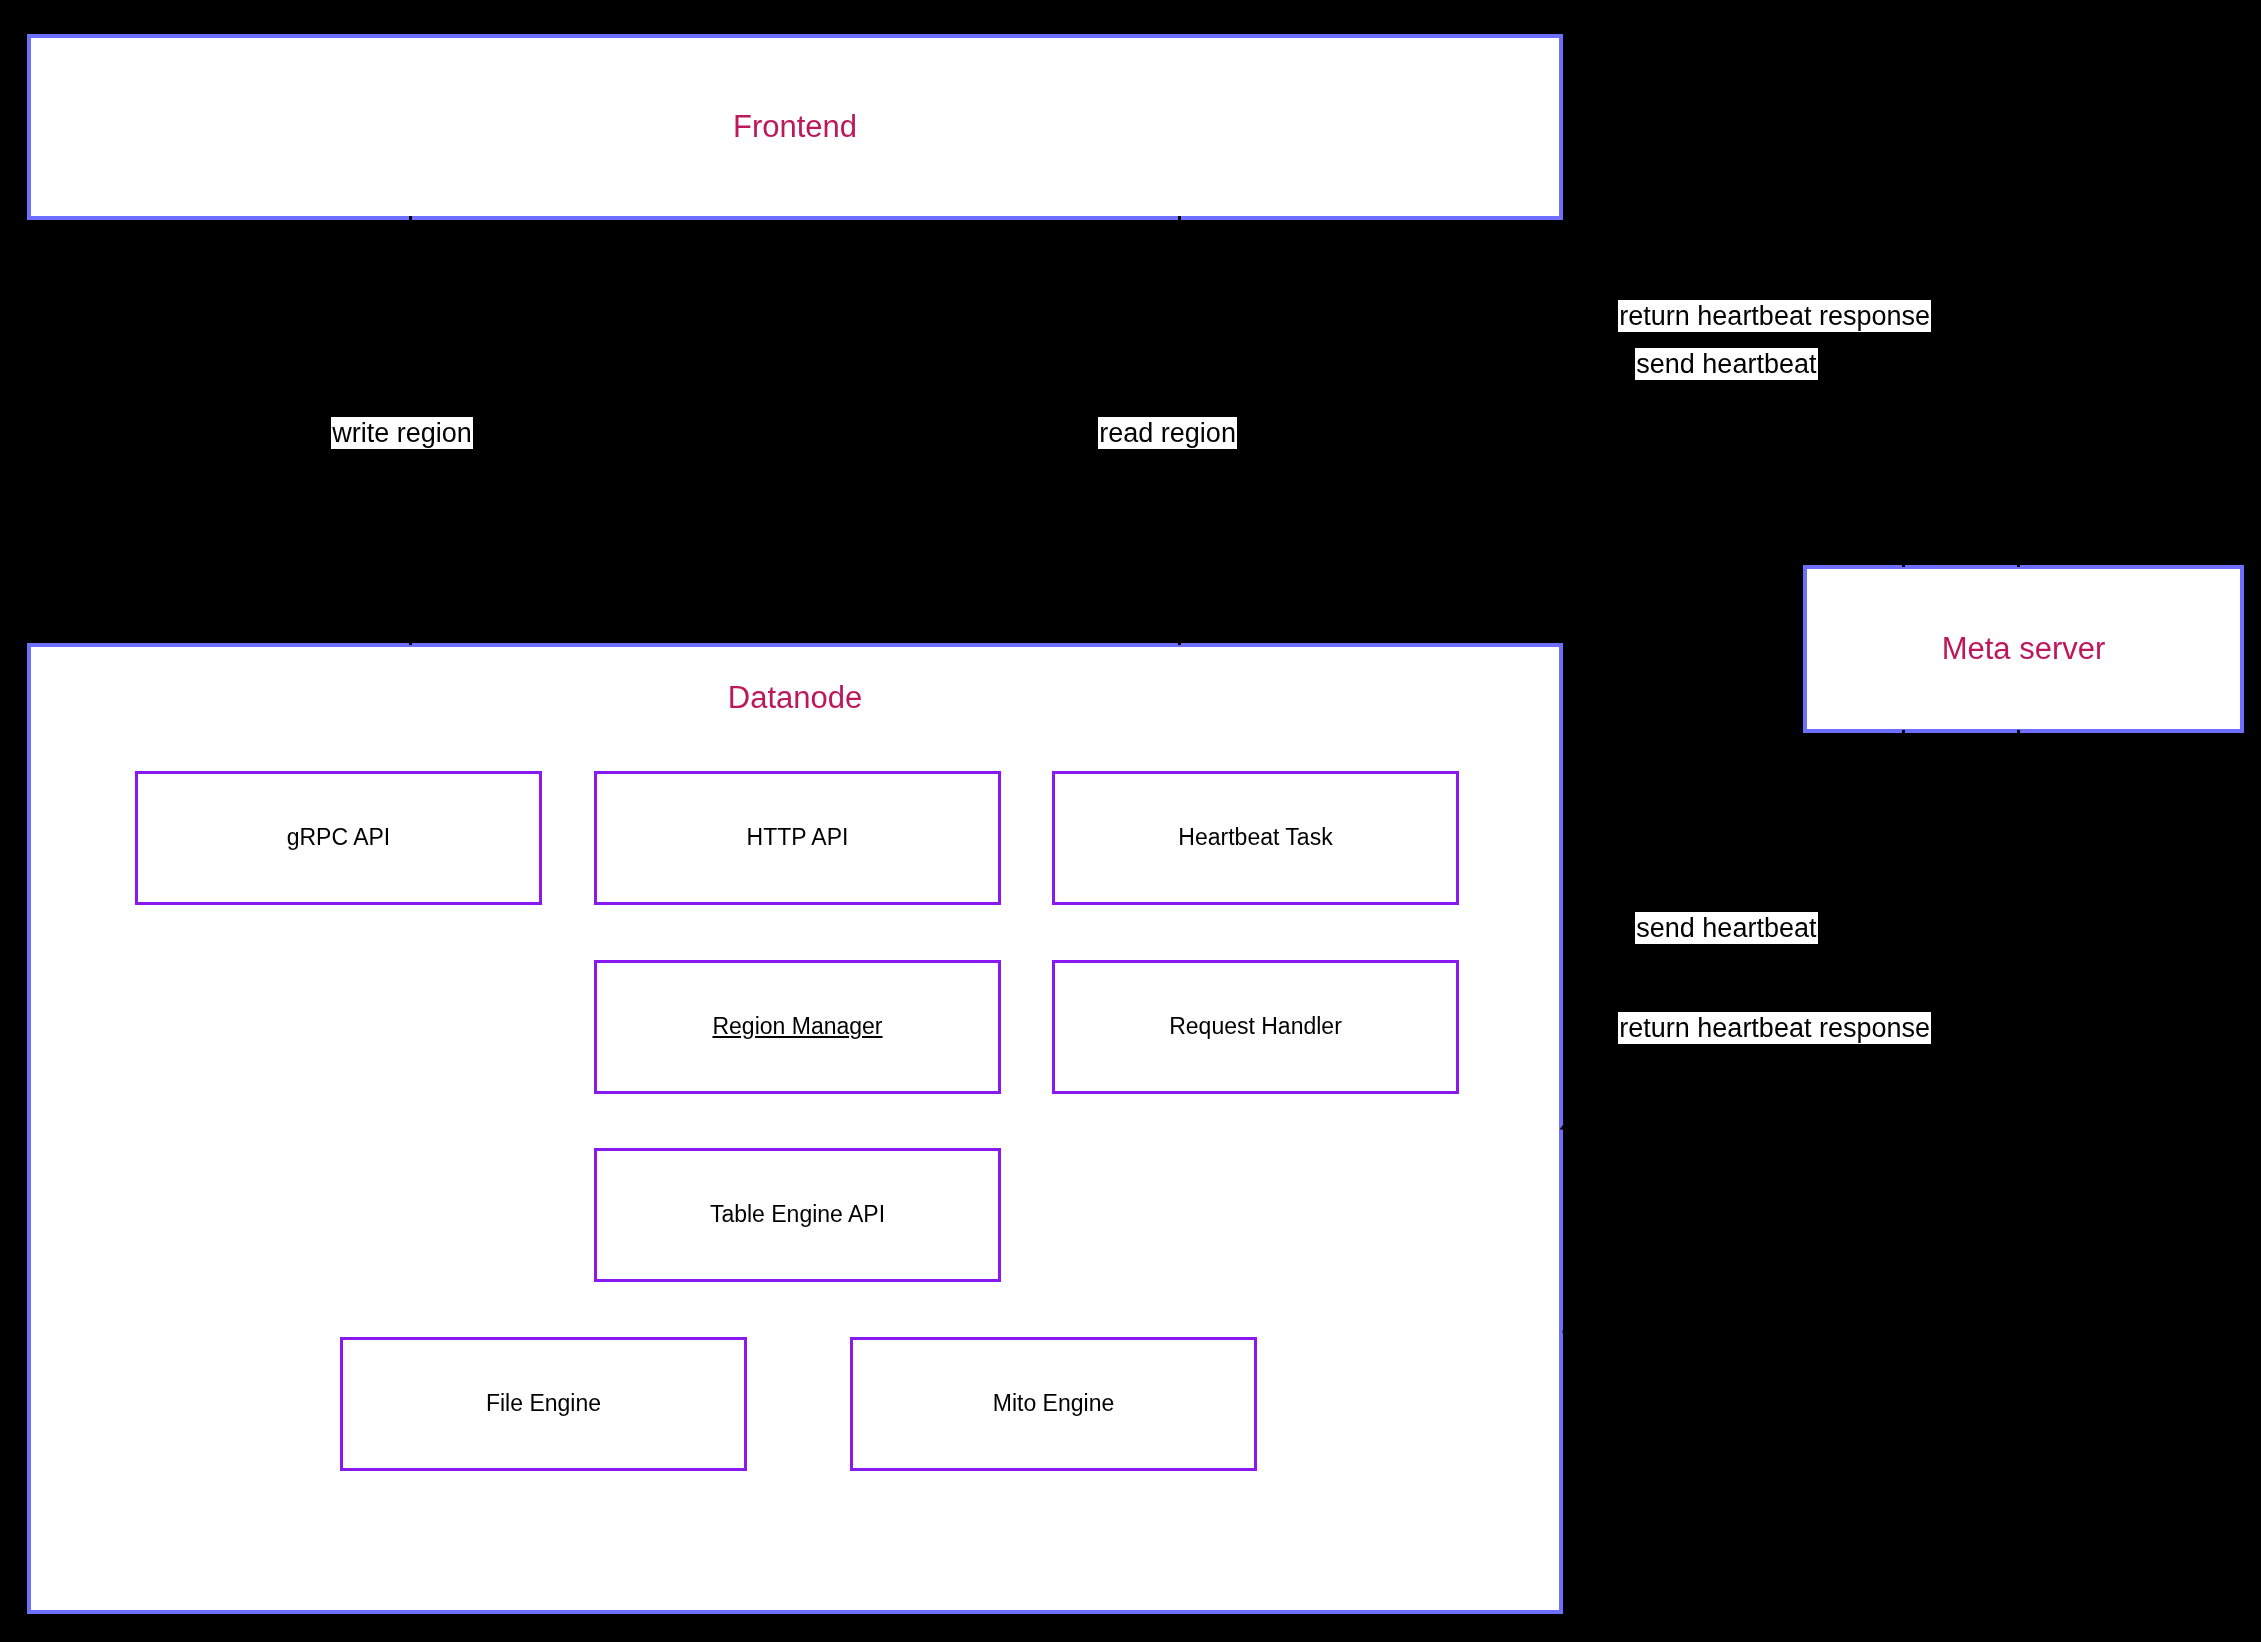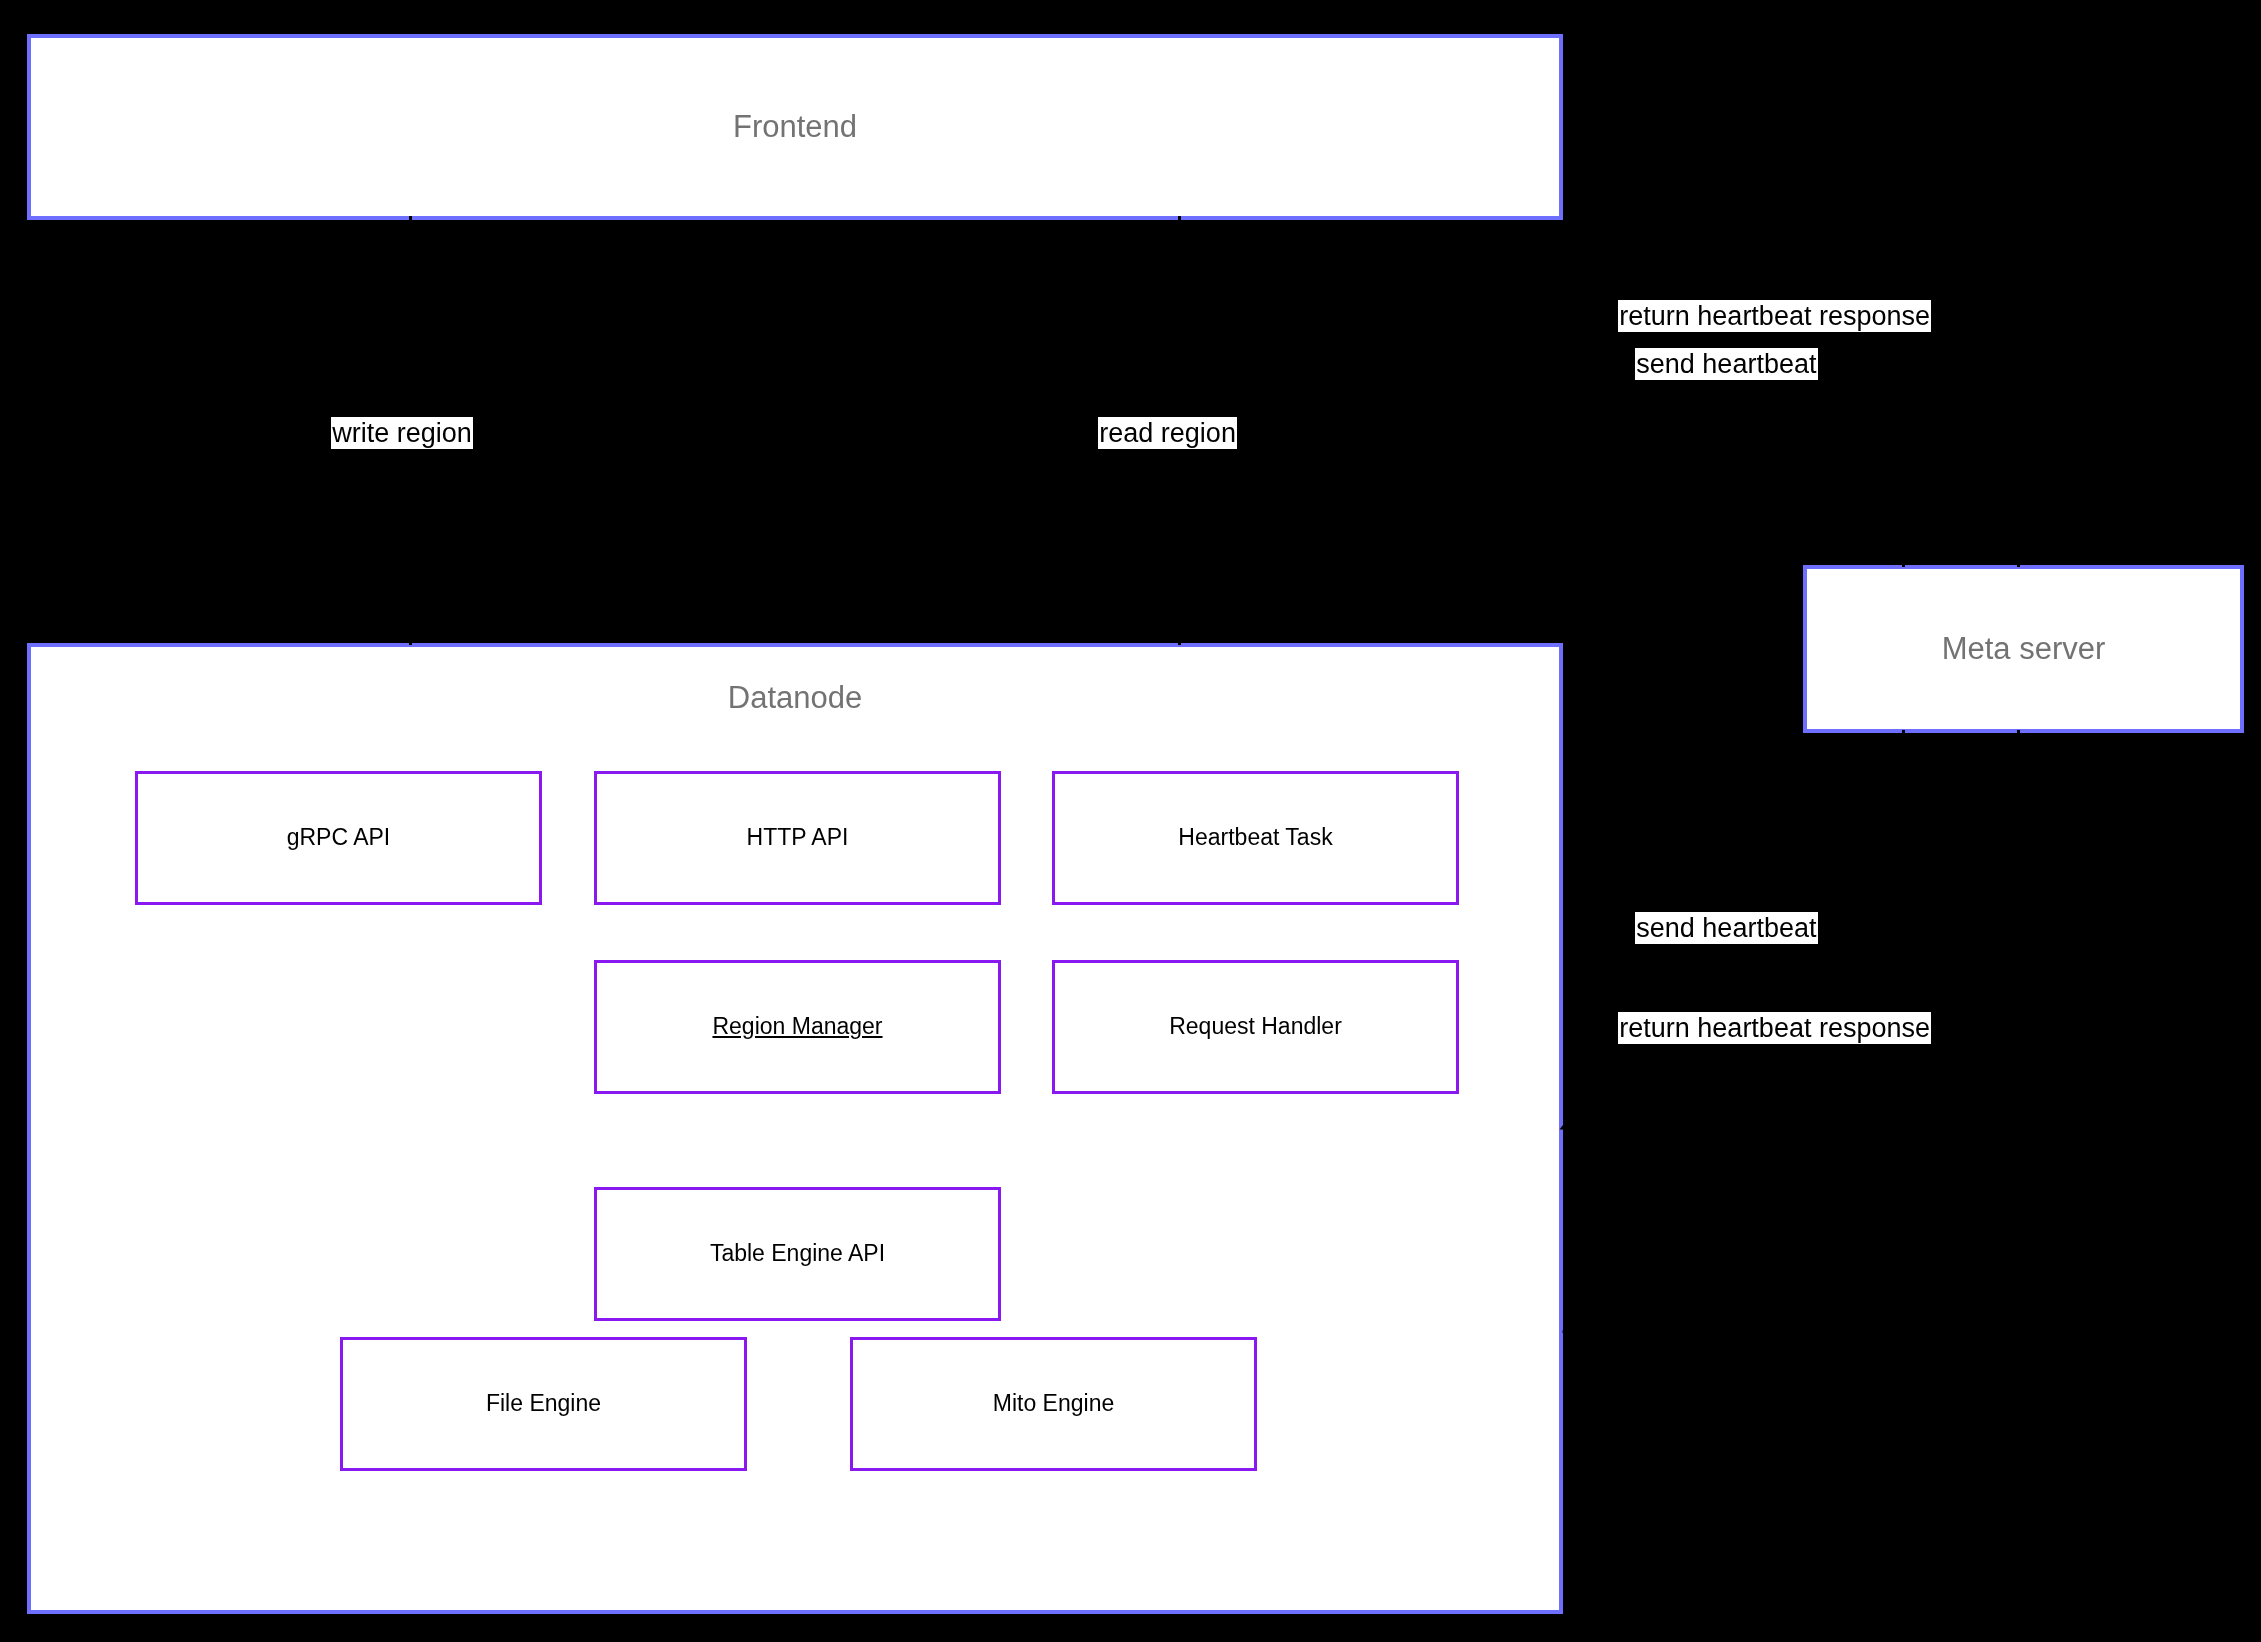--- a/index.html
+++ b/index.html
@@ -21,21 +21,21 @@
     position: absolute;
     background: #ffffff;
     border: 4px solid #6f6fff;
     box-sizing: border-box;
   }
   .node-title {
     position: absolute;
     left: 0;
     width: 100%;
     text-align: center;
-    color: #737373;
+    color: #be185d;
     font-size: 31px;
     line-height: 1.1;
     white-space: nowrap;
   }
   #frontend-box .node-title { top: 50%; transform: translateY(-50%); }
   #meta-server-box .node-title { top: 50%; transform: translateY(-50%); }
   #datanode-box .node-title { top: 34px; }
 
   
   .component-box {
@@ -112,21 +112,21 @@
       <span class="component-label">Heartbeat Task</span>
     </div>
 
     <div class="component-box" style="left:563px; top:313px; width:407px; height:134px;text-decoration:underline;">
       <span class="component-label">Region Manager</span>
     </div>
     <div class="component-box" style="left:1021px; top:313px; width:407px; height:134px;">
       <span class="component-label">Request Handler</span>
     </div>
 
-    <div class="component-box" style="left:563px; top:501px; width:407px; height:134px;margin-top:39px;">
+    <div class="component-box" style="left:563px; top:501px; width:407px; height:134px;">
       <span class="component-label">Table Engine API</span>
     </div>
 
     <div class="component-box" style="left:309px; top:690px; width:407px; height:134px;">
       <span class="component-label">File Engine</span>
     </div>
     <div class="component-box" style="left:819px; top:690px; width:407px; height:134px;">
       <span class="component-label">Mito Engine</span>
     </div>
   </div>

